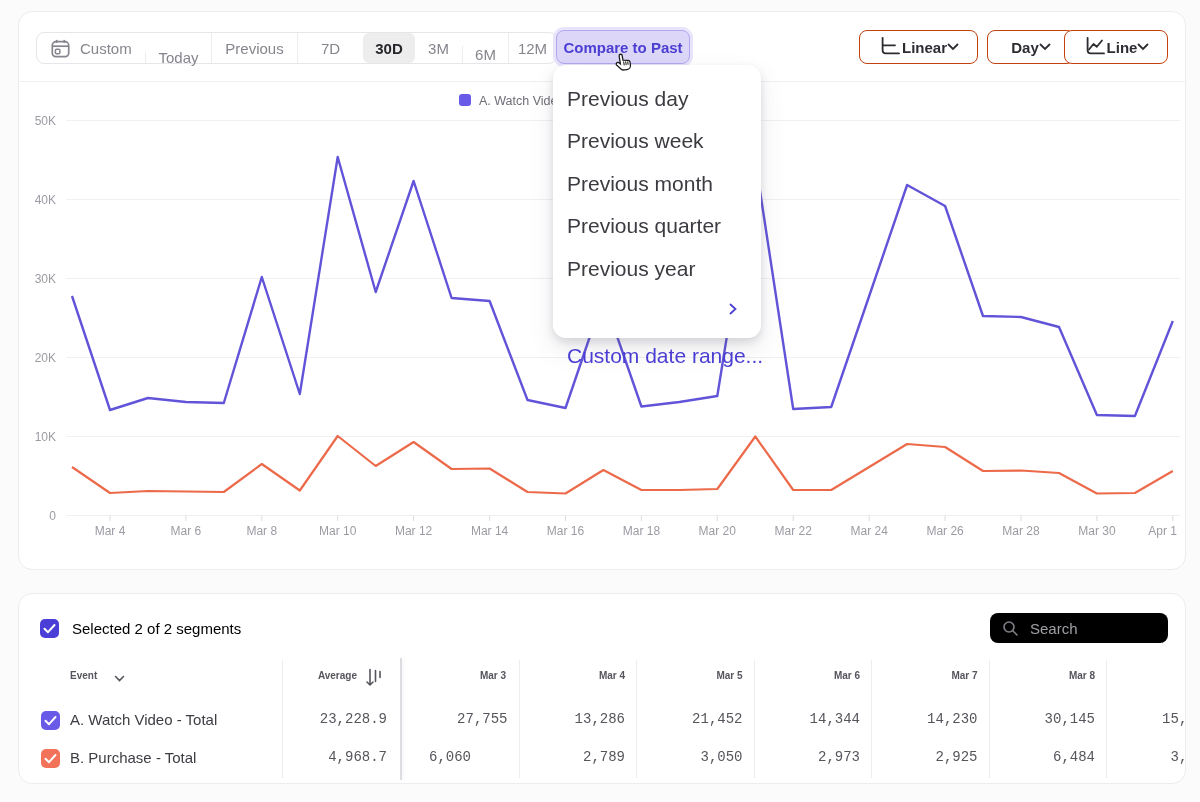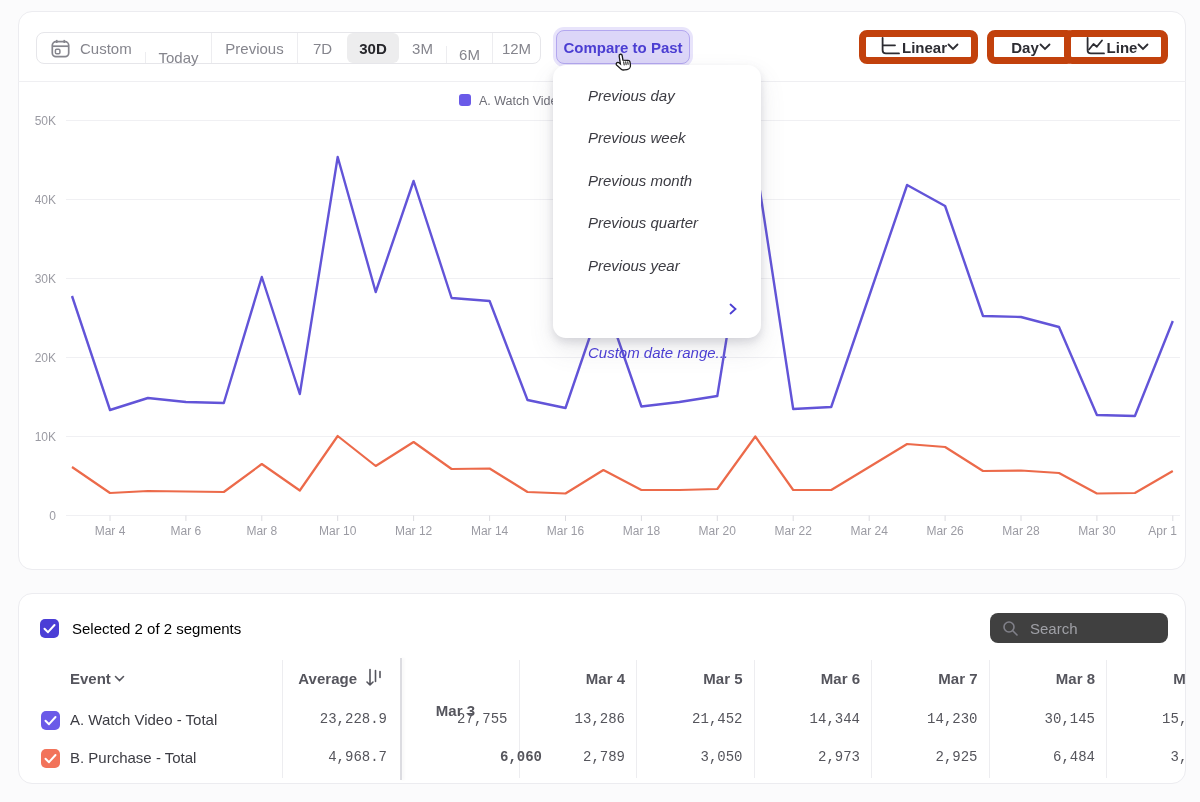--- a/index.html
+++ b/index.html
@@ -12,61 +12,61 @@
   
   #seg { position:absolute; left:36px; top:32px; height:32px; border:1px solid #e6e6ea; border-radius:8px; background:#fff; display:flex; align-items:stretch; }
   #seg .it { display:flex; align-items:center; justify-content:center; color:#85858d; font-size:15px; position:relative; }
   #seg .it + .it { border-left:1px solid #ededf0; }
   #seg .sel { background:#ededee; border-radius:6px; color:#26262b; font-weight:700; }
   #seg .it.nb { border-left:none; }
 
   
   #compare { position:absolute; left:556px; top:30px; width:134px; height:34px; background:#dcd6f8; border:1px solid #b3a7ef; border-radius:8px; box-shadow:0 0 0 3px #e8e4fb; color:#4b3ed2; font-weight:700; font-size:15px; display:flex; align-items:center; justify-content:center; }
 
-  .rbtn { position:absolute; top:30px; height:34px; background:#fff; border:7px solid #c2410c; border-radius:8px; display:flex; align-items:center; justify-content:center; color:#2c2c32; font-weight:700; font-size:15px; }
+  .rbtn { position:absolute; top:30px; height:34px; background:#fff; border:1px solid #c2410c; border-radius:8px; display:flex; align-items:center; justify-content:center; color:#2c2c32; font-weight:700; font-size:15px; }
   #btn-linear { left:859px; width:119px; }
   #btn-day { left:987px; width:88px; }
   #btn-line { left:1064px; width:104px; }
 
   
   #dropdown { position:absolute; left:553px; top:65px; width:208px; height:273px; background:#fff; border-radius:13px; box-shadow:0 4px 9px rgba(90,90,110,.18), 0 12px 26px rgba(90,90,110,.12); z-index:30; }
-  #dropdown .mi { position:absolute; left:35px; font-size:15px; color:#3b3b42; white-space:nowrap;font-style:italic; }
+  #dropdown .mi { position:absolute; left:14px; font-size:21px; color:#3b3b42; white-space:nowrap; }
   #dropdown .purple { color:#4b3ed2;margin-top:44px; }
 
   #cursor { position:absolute; left:613px; top:52px; z-index:40; }
 
   
   .chk { position:absolute; width:19px; height:19px; border-radius:5px; }
   .chk svg { position:absolute; left:0; top:0; }
   #selrow-text { position:absolute; left:72px; top:620px; font-size:15px; color:#000000; }
-  #search { position:absolute; left:990px; top:613px; width:178px; height:30px; background:#404040; border-radius:8px; }
+  #search { position:absolute; left:990px; top:613px; width:178px; height:30px; background:#000000; border-radius:8px; }
   #search span { position:absolute; left:40px; top:7px; font-size:15px; color:#9fa0a6; }
 
-  .th { position:absolute; font-size:15px; font-weight:700; color:#55555d; white-space:nowrap; }
+  .th { position:absolute; font-size:10px; font-weight:700; color:#55555d; white-space:nowrap; }
   .num { position:absolute; font-family:"Liberation Mono", monospace; font-size:14px; color:#55555c; white-space:nowrap; }
   .rowlabel { position:absolute; font-size:15px; color:#3c3c43; white-space:nowrap; }
   .colsep { position:absolute; width:1px; background:#ededf0; }
 </style>
 </head>
 <body>
 <div class="card" id="card1"></div>
 <div class="toolbar-divider"></div>
 
 <div id="seg">
   <div class="it" style="width:108px; justify-content:flex-start; padding-left:14px;">
     <svg width="19" height="19" viewBox="0 0 19 19" fill="none" stroke="#85858d" style="margin-right:10px;">
       <rect x="1.3" y="2.7" width="16.4" height="15" rx="3.6" stroke-width="1.7"></rect>
       <line x1="1.8" y1="7.2" x2="17.2" y2="7.2" stroke-width="1.7"></line>
       <line x1="5.7" y1="0.9" x2="5.7" y2="4" stroke-width="1.7"></line>
       <line x1="13.3" y1="0.9" x2="13.3" y2="4" stroke-width="1.7"></line>
       <rect x="4.4" y="10.3" width="4.5" height="4.5" rx="1.3" stroke-width="1.5"></rect>
     </svg>Custom</div>
   <div class="it" style="width:66px;margin-top:19px;">Today</div>
   <div class="it" style="width:86px;">Previous</div>
-  <div class="it" style="width:50px;">7D</div>
+  <div class="it" style="width:66px;">7D</div>
   <div class="it sel nb" style="width:52px;">30D</div>
   <div class="it nb" style="width:47px;">3M</div>
   <div class="it" style="width:46px;margin-top:13px;">6M</div>
   <div class="it" style="width:48px;">12M</div>
 </div>
 
 <div id="compare">Compare to Past</div>
 
 <div class="rbtn" id="btn-linear">
   <svg width="24" height="24" viewBox="0 0 24 24" fill="none" stroke="#2c2c32" stroke-width="1.8" stroke-linecap="round">
@@ -162,21 +162,21 @@
   <path d="M10.1 1.6 c-1 0-1.75.8-1.75 1.75 v9.1 l-1.4-1.5 c-.7-.8-1.9-.9-2.7-.2 -.8.7-.9 1.9-.2 2.7 l4 4.8 c.9 1.1 2.3 1.75 3.75 1.75 h3 c2.6 0 4.7-2.1 4.7-4.7 v-3.3 c0-1.1-.8-2-1.9-2.2 l-5.75-1.1 V3.35 c0-1-.8-1.75-1.75-1.75 z" fill="#fff" stroke="#1c1c1c" stroke-width="1.5"></path>
   <path d="M12.4 10.7 v3.6 M14.7 11 v3.3 M17 11.4 v2.9" stroke="#1c1c1c" stroke-width="1.2" fill="none" stroke-linecap="round"></path>
 </svg>
 
 <div class="card" id="card2"></div>
 <div class="th" style="left:70px; top:670px;">Event</div>
 <svg style="position:absolute;left:114px;top:675px;" width="11" height="7" viewBox="0 0 11 7" fill="none" stroke="#55555d" stroke-width="1.6" stroke-linecap="round">
     <path d="M1.5 1.5 L5.5 5.5 L9.5 1.5"></path>
   </svg>
 <div class="th" style="right:843px; top:670px;">Average</div>
-<div class="th" style="right:725px; top:670px;margin-top:32px;">Mar 3</div>
+<div class="th" style="right:694px; top:670px;">Mar 3</div>
 <div class="th" style="right:575px; top:670px;">Mar 4</div>
 <div class="th" style="right:457.5px; top:670px;">Mar 5</div>
 <div class="th" style="right:340px; top:670px;">Mar 6</div>
 <div class="th" style="right:222.5px; top:670px;">Mar 7</div>
 <div class="th" style="right:105px; top:670px;">Mar 8</div>
 <div class="th" style="right:-12.5px; top:670px;">Mar 9</div>
 <svg style="position:absolute;left:364px;top:668px;" width="20" height="20" viewBox="0 0 20 20" fill="none" stroke="#55555d" stroke-width="1.6" stroke-linecap="round">
   <path d="M6 1.5 v15.5 M6 17 L3 14 M6 17 L9 14"></path>
   <path d="M11.5 2.5 v11 M16 3.5 v6"></path>
 </svg>
@@ -202,21 +202,21 @@
 <div class="rowlabel" style="left:70px; top:749px;">B. Purchase - Total</div>
 <div class="num" style="right:813px; top:711px;">23,228.9</div>
 <div class="num" style="right:692.5px; top:711px;">27,755</div>
 <div class="num" style="right:575px; top:711px;">13,286</div>
 <div class="num" style="right:457.5px; top:711px;">21,452</div>
 <div class="num" style="right:340px; top:711px;">14,344</div>
 <div class="num" style="right:222.5px; top:711px;">14,230</div>
 <div class="num" style="right:105px; top:711px;">30,145</div>
 <div class="num" style="right:-12.5px; top:711px;">15,332</div>
 <div class="num" style="right:813px; top:749px;">4,968.7</div>
-<div class="num" style="right:658px; top:749px;font-weight:bold;">6,060</div>
+<div class="num" style="right:729px; top:749px;">6,060</div>
 <div class="num" style="right:575px; top:749px;">2,789</div>
 <div class="num" style="right:457.5px; top:749px;">3,050</div>
 <div class="num" style="right:340px; top:749px;">2,973</div>
 <div class="num" style="right:222.5px; top:749px;">2,925</div>
 <div class="num" style="right:105px; top:749px;">6,484</div>
 <div class="num" style="right:-12.5px; top:749px;">3,094</div>
 <div class="chk" style="left:40px; top:619px; background:#4b3ed6;">
     <svg width="19" height="19" viewBox="0 0 19 19" fill="none" stroke="#fff" stroke-width="2" stroke-linecap="round" stroke-linejoin="round">
       <path d="M4.5 9.8 L8 13.2 L14.5 6"></path>
     </svg>

